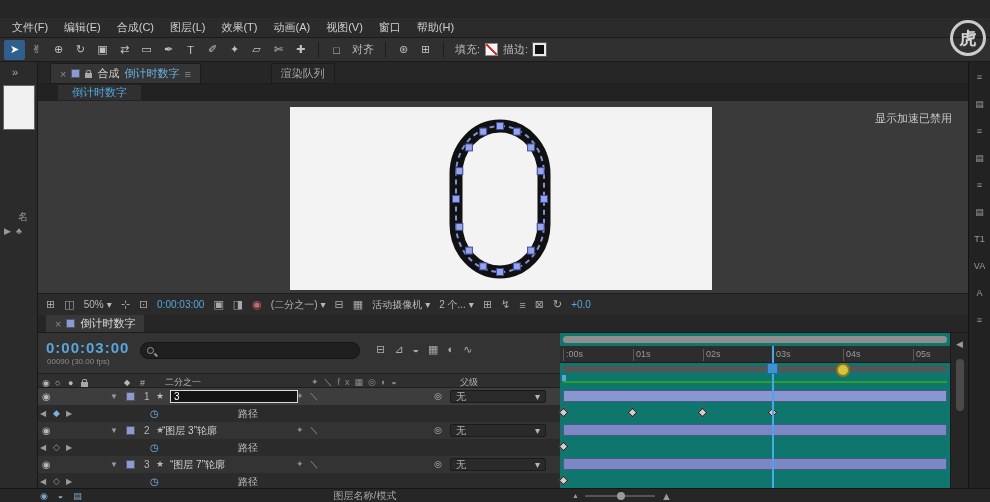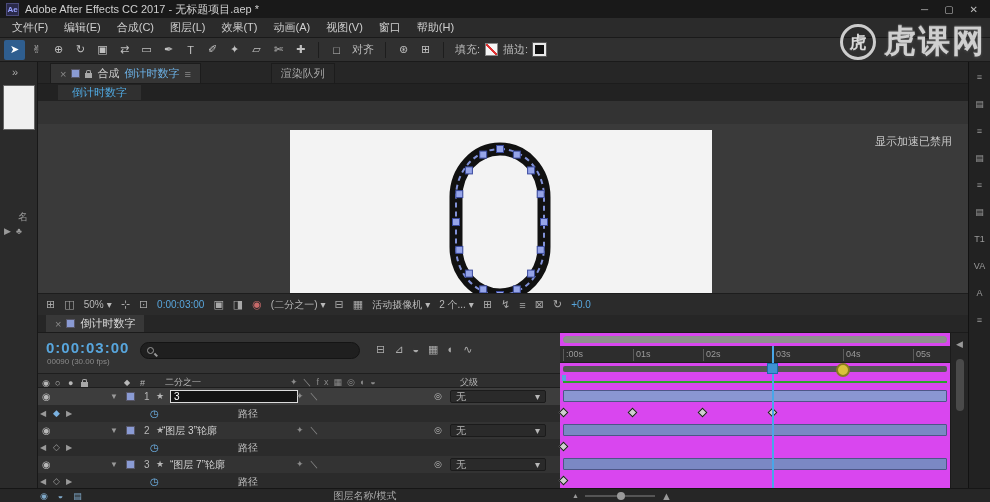--- a/index.html
+++ b/index.html
@@ -32,21 +32,21 @@
   .thumb{position:absolute;left:3px;top:23px;width:32px;height:45px;background:#f0f0f0;border:1px solid #666;}
   
   .comp{position:absolute;left:38px;top:62px;width:930px;height:253px;background:#333;}
   .ptabs{position:absolute;left:0;top:0;width:930px;height:22px;background:#262626;border-bottom:1px solid #1c1c1c;display:flex;align-items:flex-end;}
   .ptab{height:20px;display:flex;align-items:center;gap:5px;padding:0 9px;background:#353535;margin-left:12px;border:1px solid #1c1c1c;border-bottom:none;}
   .ptab.inactive{background:#282828;color:#a8a8a8;margin-left:70px;}
   .lockicon{width:7px;height:5px;background:#a8a8a8;position:relative;margin-top:3px;}
   .lockicon:before{content:"";position:absolute;left:1px;top:-3px;width:3px;height:3px;border:1px solid #a8a8a8;border-bottom:none;border-radius:2px 2px 0 0;}
   .vtabs{position:absolute;left:0;top:22px;width:930px;height:17px;background:#222;display:flex;align-items:center;}
   .vtab{margin-left:20px;height:15px;padding:0 14px;background:#303030;color:#4fa8e0;display:flex;align-items:center;font-size:11px;}
-  .canvas-zone{position:absolute;left:0;top:39px;width:930px;height:192px;background:#3a3a3a;overflow:hidden;margin-top:23px;}
+  .canvas-zone{position:absolute;left:0;top:39px;width:930px;height:192px;background:#3a3a3a;overflow:hidden;}
   .canvas{position:absolute;left:252px;top:6px;width:422px;height:183px;background:#f3f3f3;}
   .gpu-note{position:absolute;right:16px;top:10px;color:#c6c6c6;font-size:11px;}
   .comp-controls{position:absolute;left:0;top:231px;width:930px;height:22px;background:#2b2b2b;border-top:1px solid #1d1d1d;display:flex;align-items:center;gap:9px;padding-left:8px;font-size:10px;color:#b8b8b8;white-space:nowrap;}
   .cc-icon{color:#a8a8a8;font-size:11px;}
   .cc-blue{color:#58a6dd;}
   .cc-dd{display:flex;align-items:center;gap:3px;}
   
   .right-strip{position:absolute;left:968px;top:62px;width:22px;height:426px;background:#222;border-left:1px solid #121212;display:flex;flex-direction:column;align-items:center;gap:17px;padding-top:10px;color:#9a9a9a;font-size:9px;}
   
   .tl{position:absolute;left:38px;top:315px;width:930px;height:173px;background:#2e2e2e;overflow:hidden;}
@@ -66,21 +66,21 @@
   .trow.layer{background:#333;}
   .trow.sel{background:#3d3d3d;}
   .trow.prop{background:#2b2b2b;}
   .cell{position:absolute;top:0;height:17px;display:flex;align-items:center;color:#b8b8b8;}
   .lbl-swatch{width:9px;height:9px;background:#8a9bd4;border:1px solid #556;}
   .name-edit{width:128px;height:13px;background:#141414;border:1px solid #dcdcdc;color:#fff;padding:0 3px;font-size:10px;line-height:11px;}
   .parent-dd{position:absolute;left:412px;top:2px;width:96px;height:13px;background:#2a2a2a;border:1px solid #1b1b1b;border-radius:2px;display:flex;align-items:center;justify-content:space-between;padding:0 5px;color:#b8b8b8;font-size:10px;}
   .sw{color:#8a8a8a;font-size:9px;letter-spacing:6px;}
   .stopwatch{color:#6fb3e8;}
   
-  .graph{position:absolute;left:522px;top:18px;width:390px;height:155px;background:#d946ef;}
+  .graph{position:absolute;left:522px;top:18px;width:390px;height:155px;background:#0f766e;}
   .navbar{position:absolute;left:3px;top:3px;width:384px;height:7px;background:#8f8f8f;border-radius:4px;}
   .ruler{position:absolute;left:0;top:13px;width:390px;height:17px;background:#2d2d2d;border-bottom:1px solid #1f1f1f;}
   .rlabel{position:absolute;top:3px;font-size:9px;color:#9a9a9a;border-left:1px solid #5a5a5a;padding-left:2px;height:12px;}
   .workarea{position:absolute;left:3px;top:33px;width:384px;height:6px;background:#555;border-radius:2px;}
   .wa-start{position:absolute;left:2px;top:42px;width:4px;height:6px;background:#58a6dd;}
   .cacheline{position:absolute;left:3px;top:48px;width:384px;height:2px;background:#2ca02c;}
   .gbar{position:absolute;left:3px;width:384px;height:12px;background:#7b88c4;border:1px solid #4d5687;border-radius:1px;}
   .kf{position:absolute;width:7px;height:7px;background:#cfcfcf;border:1px solid #1a1a1a;transform:rotate(45deg);}
   .playhead-line{position:absolute;left:212px;top:13px;width:2px;height:142px;background:#48a7e8;z-index:6;}
   .playhead-head{position:absolute;left:207px;top:30px;width:11px;height:11px;background:#3f92d2;border:1px solid #1a6bb0;z-index:7;}
@@ -93,29 +93,20 @@
   .sb-toggle{position:absolute;left:290px;width:150px;text-align:center;color:#a8a8a8;font-size:10px;}
   .sb-zoom{position:absolute;left:572px;display:flex;align-items:center;gap:6px;}
   .sb-track{width:70px;height:2px;background:#555;position:relative;}
   .sb-thumbdot{position:absolute;left:32px;top:-3px;width:8px;height:8px;border-radius:50%;background:#9a9a9a;}
 </style>
 </head>
 <body>
 
 <div class="root">
 
-  <div class="titlebar">
-    <span class="ae-badge">Ae</span>
-    <span>Adobe After Effects CC 2017 - 无标题项目.aep *</span>
-    <span class="winbtns">
-      <span>─</span>
-      <span>▢</span>
-      <span>✕</span>
-    </span>
-  </div>
 
   <div class="menubar">
     <span>文件(F)</span>
     <span>编辑(E)</span>
     <span>合成(C)</span>
     <span>图层(L)</span>
     <span>效果(T)</span>
     <span>动画(A)</span>
     <span>视图(V)</span>
     <span>窗口</span>
@@ -145,21 +136,20 @@
     <span class="tool">⊞</span>
     <span class="tb-sep"></span>
     <span class="tb-label">填充:</span>
     <span class="swatch-fill"></span>
     <span class="tb-label">描边:</span>
     <span class="swatch-stroke"></span>
   </div>
 
   <div class="watermark">
     <span class="wm-circle">虎</span>
-    <span class="wm-text">虎课网</span>
   </div>
 
   <div class="left-strip">
     <span class="ab" style="left:12px;top:4px;color:#aaa;">»</span>
     <span class="thumb"></span>
     <span class="ab" style="left:18px;top:148px;color:#9a9a9a;font-size:10px;">名</span>
     <span class="ab" style="left:4px;top:164px;color:#9a9a9a;font-size:9px;">▶</span>
     <span class="ab" style="left:16px;top:164px;color:#9a9a9a;font-size:9px;">♣</span>
   </div>
 
@@ -285,21 +275,21 @@
     <div class="colhead">
       <span class="cell" style="left:4px;">◉</span>
       <span class="cell" style="left:17px;">○</span>
       <span class="cell" style="left:30px;">●</span>
       <span class="cell" style="left:43px;">
           <span class="lockicon"></span>
         </span>
       <span class="cell" style="left:86px;font-size:8px;">◆</span>
       <span class="cell" style="left:102px;">#</span>
       <span class="cell" style="left:127px;">二分之一</span>
-      <span class="cell sw" style="left:252px;letter-spacing:5px;text-align:right;">✦＼fx▦◎◐◒</span>
+      <span class="cell sw" style="left:273px;letter-spacing:5px;text-align:right;">✦＼fx▦◎◐◒</span>
       <span class="cell" style="left:422px;">父级</span>
     </div>
 
     <div class="rows">
 
       <div class="trow layer sel" style="top:0;">
         <span class="cell" style="left:4px;">◉</span>
         <span class="cell" style="left:72px;font-size:8px;color:#9a9a9a;">▼</span>
         <span class="cell" style="left:88px;">
             <span class="lbl-swatch"></span>

